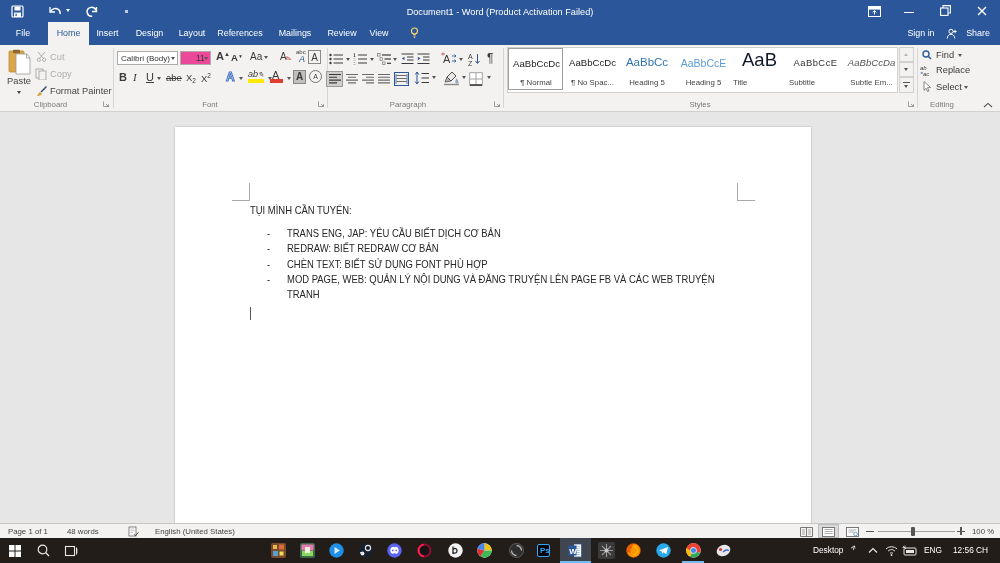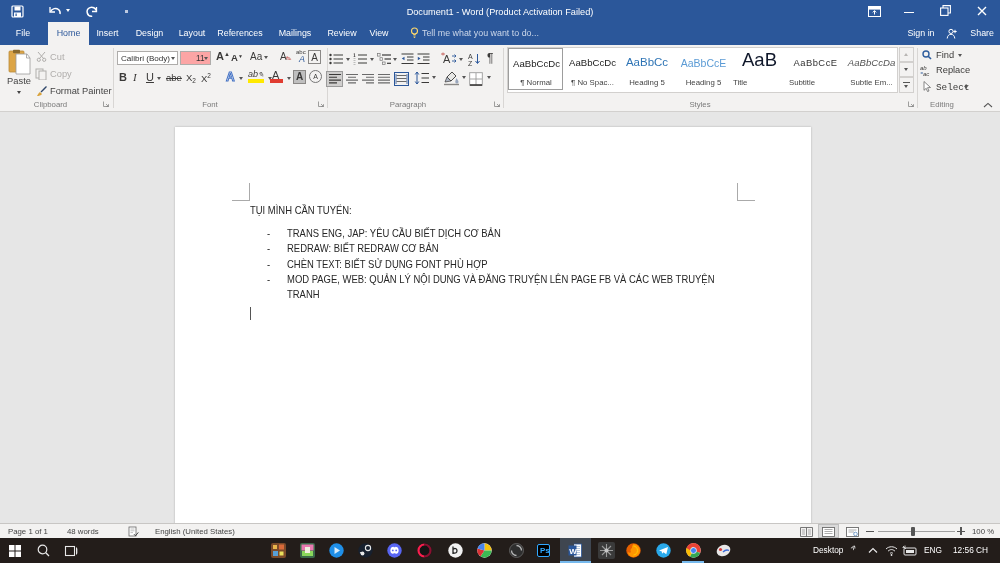--- a/index.html
+++ b/index.html
@@ -87,29 +87,28 @@
   <div class="tab" style="left:176px; width:32px;">Layout</div>
   <div class="tab" style="left:214px; width:52px;">References</div>
   <div class="tab" style="left:274px; width:42px;">Mailings</div>
   <div class="tab" style="left:325px; width:34px;">Review</div>
   <div class="tab" style="left:367px; width:24px;">View</div>
 
   <svg class="abs" style="left:410px; top:5px;" width="9" height="13" viewBox="0 0 9 13">
     <circle cx="4.5" cy="4" r="3" fill="none" stroke="#ffd86b" stroke-width="1.1"></circle>
     <path d="M3.2 7.5 L5.8 7.5 M3.4 9 L5.6 9 M3.8 10.5 L5.2 10.5" stroke="#ffd86b" stroke-width="0.9"></path>
   </svg>
-  <div class="tab" style="left:422px; width:140px; text-align:left; color:#cdd8ea;">Tell me what you want to do...</div>
 
   <div class="tab" style="left:903px; width:36px;">Sign in</div>
   <svg class="abs" style="left:946px; top:6px;" width="12" height="12" viewBox="0 0 12 12">
     <circle cx="5" cy="3.4" r="2.1" fill="none" stroke="#fff" stroke-width="1"></circle>
     <path d="M1.2 10.5 C1.5 7.6 3 6.3 5 6.3 C7 6.3 8.5 7.6 8.8 10.5" fill="none" stroke="#fff" stroke-width="1"></path>
     <path d="M9 5.2 L9 1.8 M7.3 3.5 L10.7 3.5" stroke="#fff" stroke-width="1"></path>
   </svg>
-  <div class="tab" style="left:962px; width:32px; text-align:right;">Share</div>
+  <div class="tab" style="left:962px; width:32px; text-align:center;">Share</div>
 </div>
 
 <div id="ribbon">
   <div class="vsep" style="left:113px;"></div>
   <div class="vsep" style="left:327px;"></div>
   <div class="vsep" style="left:503px;"></div>
   <div class="vsep" style="left:917px;"></div>
 
   <svg class="abs" style="left:7px; top:4px;" width="24" height="26" viewBox="0 0 24 26">
     <rect x="2" y="2" width="15" height="21" rx="1" fill="#dca547" stroke="#b98a3a" stroke-width="0.8"></rect>
@@ -139,21 +138,21 @@
   </svg>
   <div class="abs" style="left:50px; top:41px; font-size:9.3px; color:#444;">Format Painter</div>
   <div class="grouplabel" style="left:13px; width:75px;">Clipboard</div>
   <div class="launch" style="left:103px; top:56px;">
       <svg width="6" height="6" viewBox="0 0 6 6">
         <path d="M0.5 0.5 L0.5 5.5 L5.5 5.5 M3 3 L5.5 5.5 M5.5 3.2 L5.5 5.5 L3.2 5.5" fill="none" stroke="#888" stroke-width="0.8"></path>
       </svg>
     </div>
 
   <div class="abs" style="left:117px; top:6px; width:61px; height:14px; background:#fff; border:1px solid #aeacaa; font-size:8.1px; color:#333; line-height:13px; padding-left:3px;">Calibri (Body)<span style="position:absolute; right:2px; top:4.5px; width:0; height:0; border-left:2.5px solid transparent; border-right:2.5px solid transparent; border-top:3px solid #555;"></span></div>
-  <div class="abs" style="left:180px; top:6px; width:31px; height:14px; background:#fca5a5; border:1px solid #aeacaa; font-size:8.3px; color:#333; line-height:13px; padding-left:15px;">11<span style="position:absolute; right:2px; top:4.5px; width:0; height:0; border-left:2.5px solid transparent; border-right:2.5px solid transparent; border-top:3px solid #555;"></span></div>
+  <div class="abs" style="left:180px; top:6px; width:31px; height:14px; background:#ec4899; border:1px solid #aeacaa; font-size:8.3px; color:#333; line-height:13px; padding-left:15px;">11<span style="position:absolute; right:2px; top:4.5px; width:0; height:0; border-left:2.5px solid transparent; border-right:2.5px solid transparent; border-top:3px solid #555;"></span></div>
   <div class="abs" style="left:216px; top:5px; font-size:11px; font-weight:bold; color:#3b3a39;">A<span style="font-size:6px; position:relative; top:-4px;">▲</span></div>
   <div class="abs" style="left:231px; top:7px; font-size:9.5px; font-weight:bold; color:#3b3a39;">A<span style="font-size:5px; position:relative; top:-3px;">▼</span></div>
   <div class="abs" style="left:250px; top:6px; font-size:10px; color:#3b3a39;">Aa</div>
   <div class="abs" style="left:264px; top:11px; width:0; height:0; border-left:2.5px solid transparent; border-right:2.5px solid transparent; border-top:3px solid #555;"></div>
   <div class="abs" style="left:280px; top:6px; font-size:10px; color:#3b3a39;">A<span style="position:absolute; left:6px; top:4px; font-size:7px; color:#c0504d; transform:rotate(-20deg);">✎</span></div>
   <div class="abs" style="left:296px; top:4px; font-size:6px; color:#3b3a39;">abc</div>
   <div class="abs" style="left:299px; top:9px; font-size:9px; color:#2b579a; font-style:italic;">A</div>
   <div class="abs" style="left:308px; top:5px; width:13px; height:14px; border:1px solid #8a8886; font-size:10px; color:#3b3a39; text-align:center; line-height:13px;">A</div>
 
   <div class="abs" style="left:119px; top:26px; font-size:11px; font-weight:bold; color:#3b3a39;">B</div>
@@ -306,21 +305,21 @@
   <div class="abs" style="left:958px; top:9px; width:0; height:0; border-left:2.5px solid transparent; border-right:2.5px solid transparent; border-top:3px solid #555;"></div>
   <svg class="abs" style="left:920px; top:20px;" width="13" height="11" viewBox="0 0 13 11">
     <text x="0" y="5" font-size="6" font-style="italic" fill="#3b3a39" font-family="Liberation Sans">ab</text>
     <text x="3" y="10.5" font-size="6" font-style="italic" fill="#3b3a39" font-family="Liberation Sans">ac</text>
     <path d="M0.5 8 L2.5 8 L1.8 7.2 M2.5 8 L1.8 8.8" stroke="#2b579a" stroke-width="0.7" fill="none"></path>
   </svg>
   <div class="abs" style="left:936px; top:20px; font-size:9.3px; color:#3b3a39;">Replace</div>
   <svg class="abs" style="left:923px; top:36px;" width="9" height="11" viewBox="0 0 9 11">
     <path d="M1 0.5 L7.5 6.5 L4.5 6.7 L6 10 L4.5 10.5 L3.2 7.3 L1 9.3 Z" fill="#fff" stroke="#6a6a6a" stroke-width="0.8"></path>
   </svg>
-  <div class="abs" style="left:936px; top:37px; font-size:9.3px; color:#3b3a39;font-family:Liberation Mono, monospace;">Select</div>
+  <div class="abs" style="left:936px; top:37px; font-size:9.3px; color:#3b3a39;">Select</div>
   <div class="abs" style="left:964px; top:41px; width:0; height:0; border-left:2.5px solid transparent; border-right:2.5px solid transparent; border-top:3px solid #555;"></div>
   <div class="grouplabel" style="left:912px; width:60px;">Editing</div>
   <svg class="abs" style="left:983px; top:57px;" width="10" height="6" viewBox="0 0 10 6">
     <path d="M1 5 L5 1.4 L9 5" fill="none" stroke="#555" stroke-width="1.1"></path>
   </svg>
 </div>
 
 <div id="docarea">
   <div id="page"></div>
 

